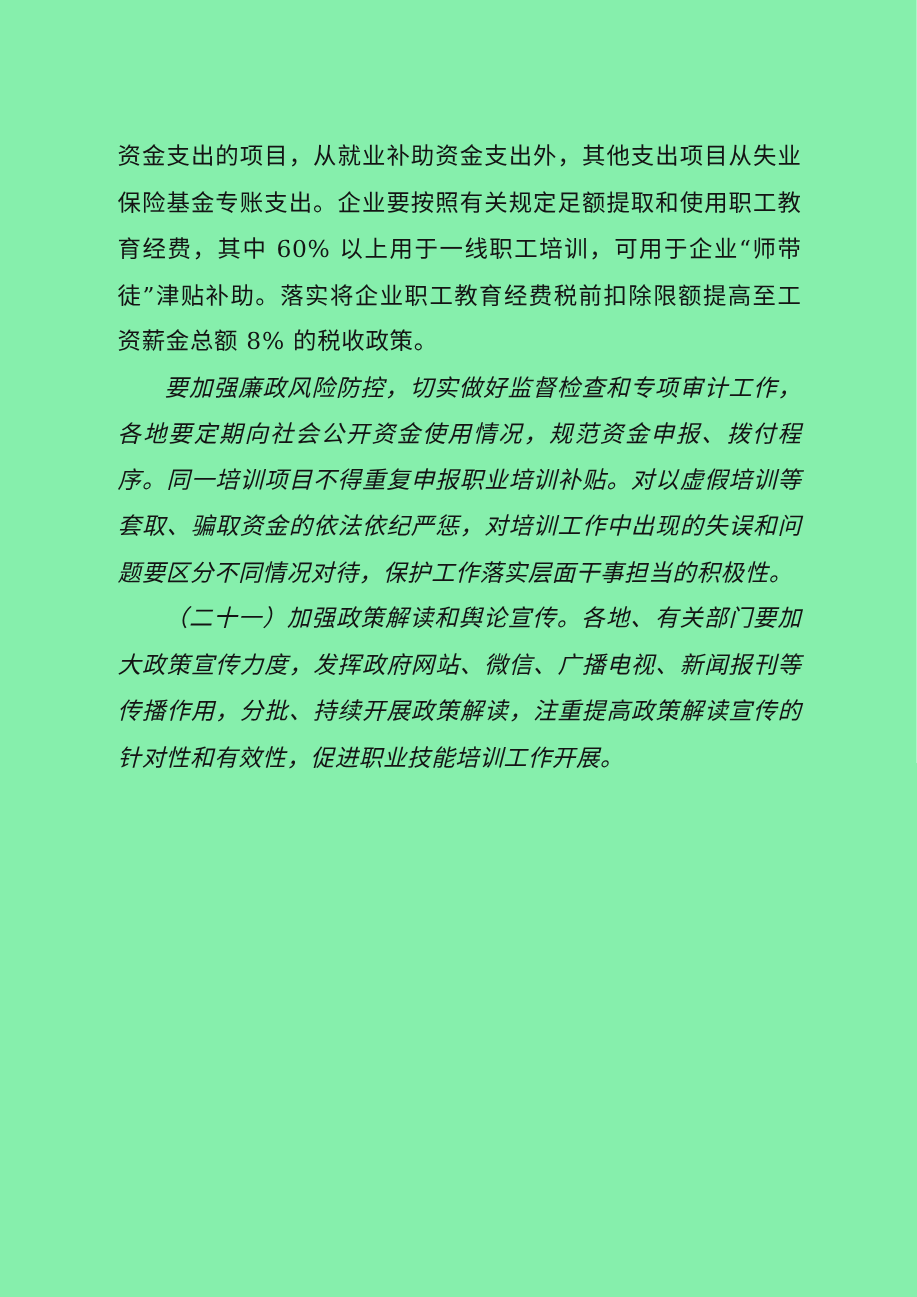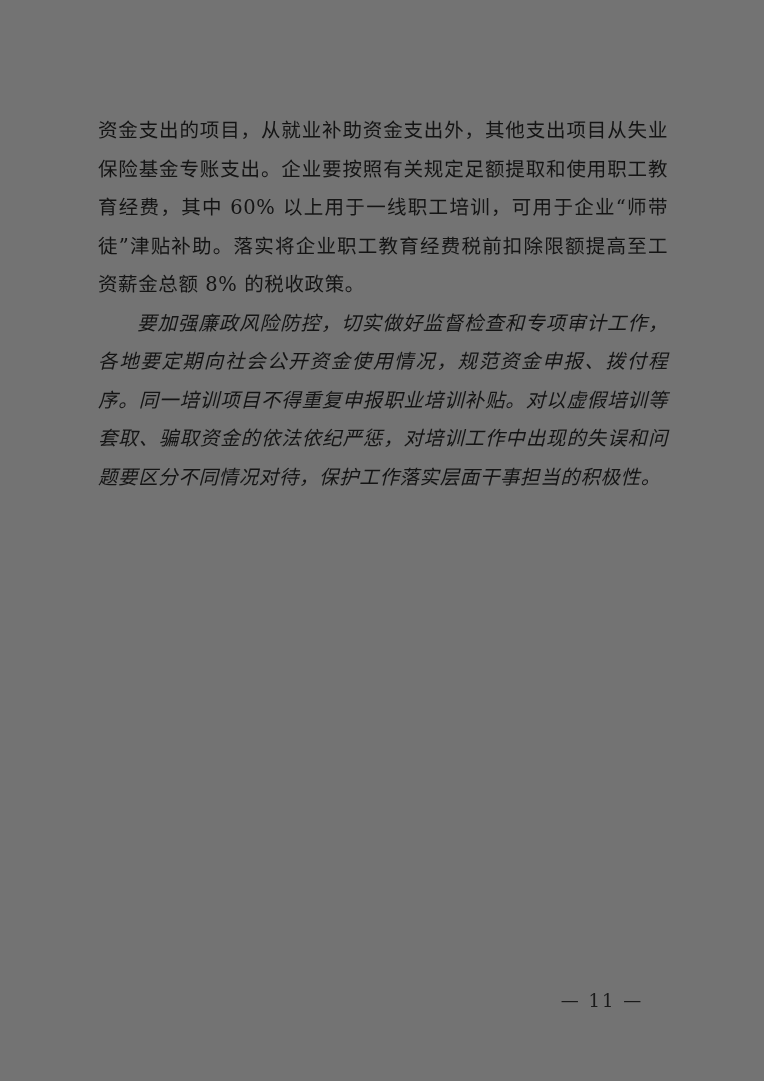--- a/index.html
+++ b/index.html
@@ -13,21 +13,21 @@
     position: relative;
     font-family: "DejaVu Serif", "Liberation Serif", serif;
     color: #1a1a1a;
   }
   .page {
     position: absolute;
     left: 0;
     top: 0;
     width: 764px;
     height: 1081px;
-    background: #737373;
+    background: #86efac;
     overflow: hidden;
   }
   .content {
     position: absolute;
     left: 98px;
     top: 112px;
     width: 570px;
   }
   .para {
     font-size: 19.5px;
@@ -60,17 +60,15 @@
     padding-left: 440px;
   }
 </style>
 </head>
 <body>
 
 <div class="page">
   <div class="content">
     <p class="para">资金支出的项目，从就业补助资金支出外，其他支出项目从失业保险基金专账支出。企业要按照有关规定足额提取和使用职工教育经费，其中 60% 以上用于一线职工培训，可用于企业“师带徒”津贴补助。落实将企业职工教育经费税前扣除限额提高至工资薪金总额 8% 的税收政策。</p>
     <p class="para indent">要加强廉政风险防控，切实做好监督检查和专项审计工作，各地要定期向社会公开资金使用情况，规范资金申报、拨付程序。同一培训项目不得重复申报职业培训补贴。对以虚假培训等套取、骗取资金的依法依纪严惩，对培训工作中出现的失误和问题要区分不同情况对待，保护工作落实层面干事担当的积极性。</p>
-  </div>
-  <div class="footer">
-    <span class="footer-inner">— 11 —</span>
+    <p class="para indent">（二十一）加强政策解读和舆论宣传。各地、有关部门要加大政策宣传力度，发挥政府网站、微信、广播电视、新闻报刊等传播作用，分批、持续开展政策解读，注重提高政策解读宣传的针对性和有效性，促进职业技能培训工作开展。</p>
   </div>
 </div>
 
 </body></html>

